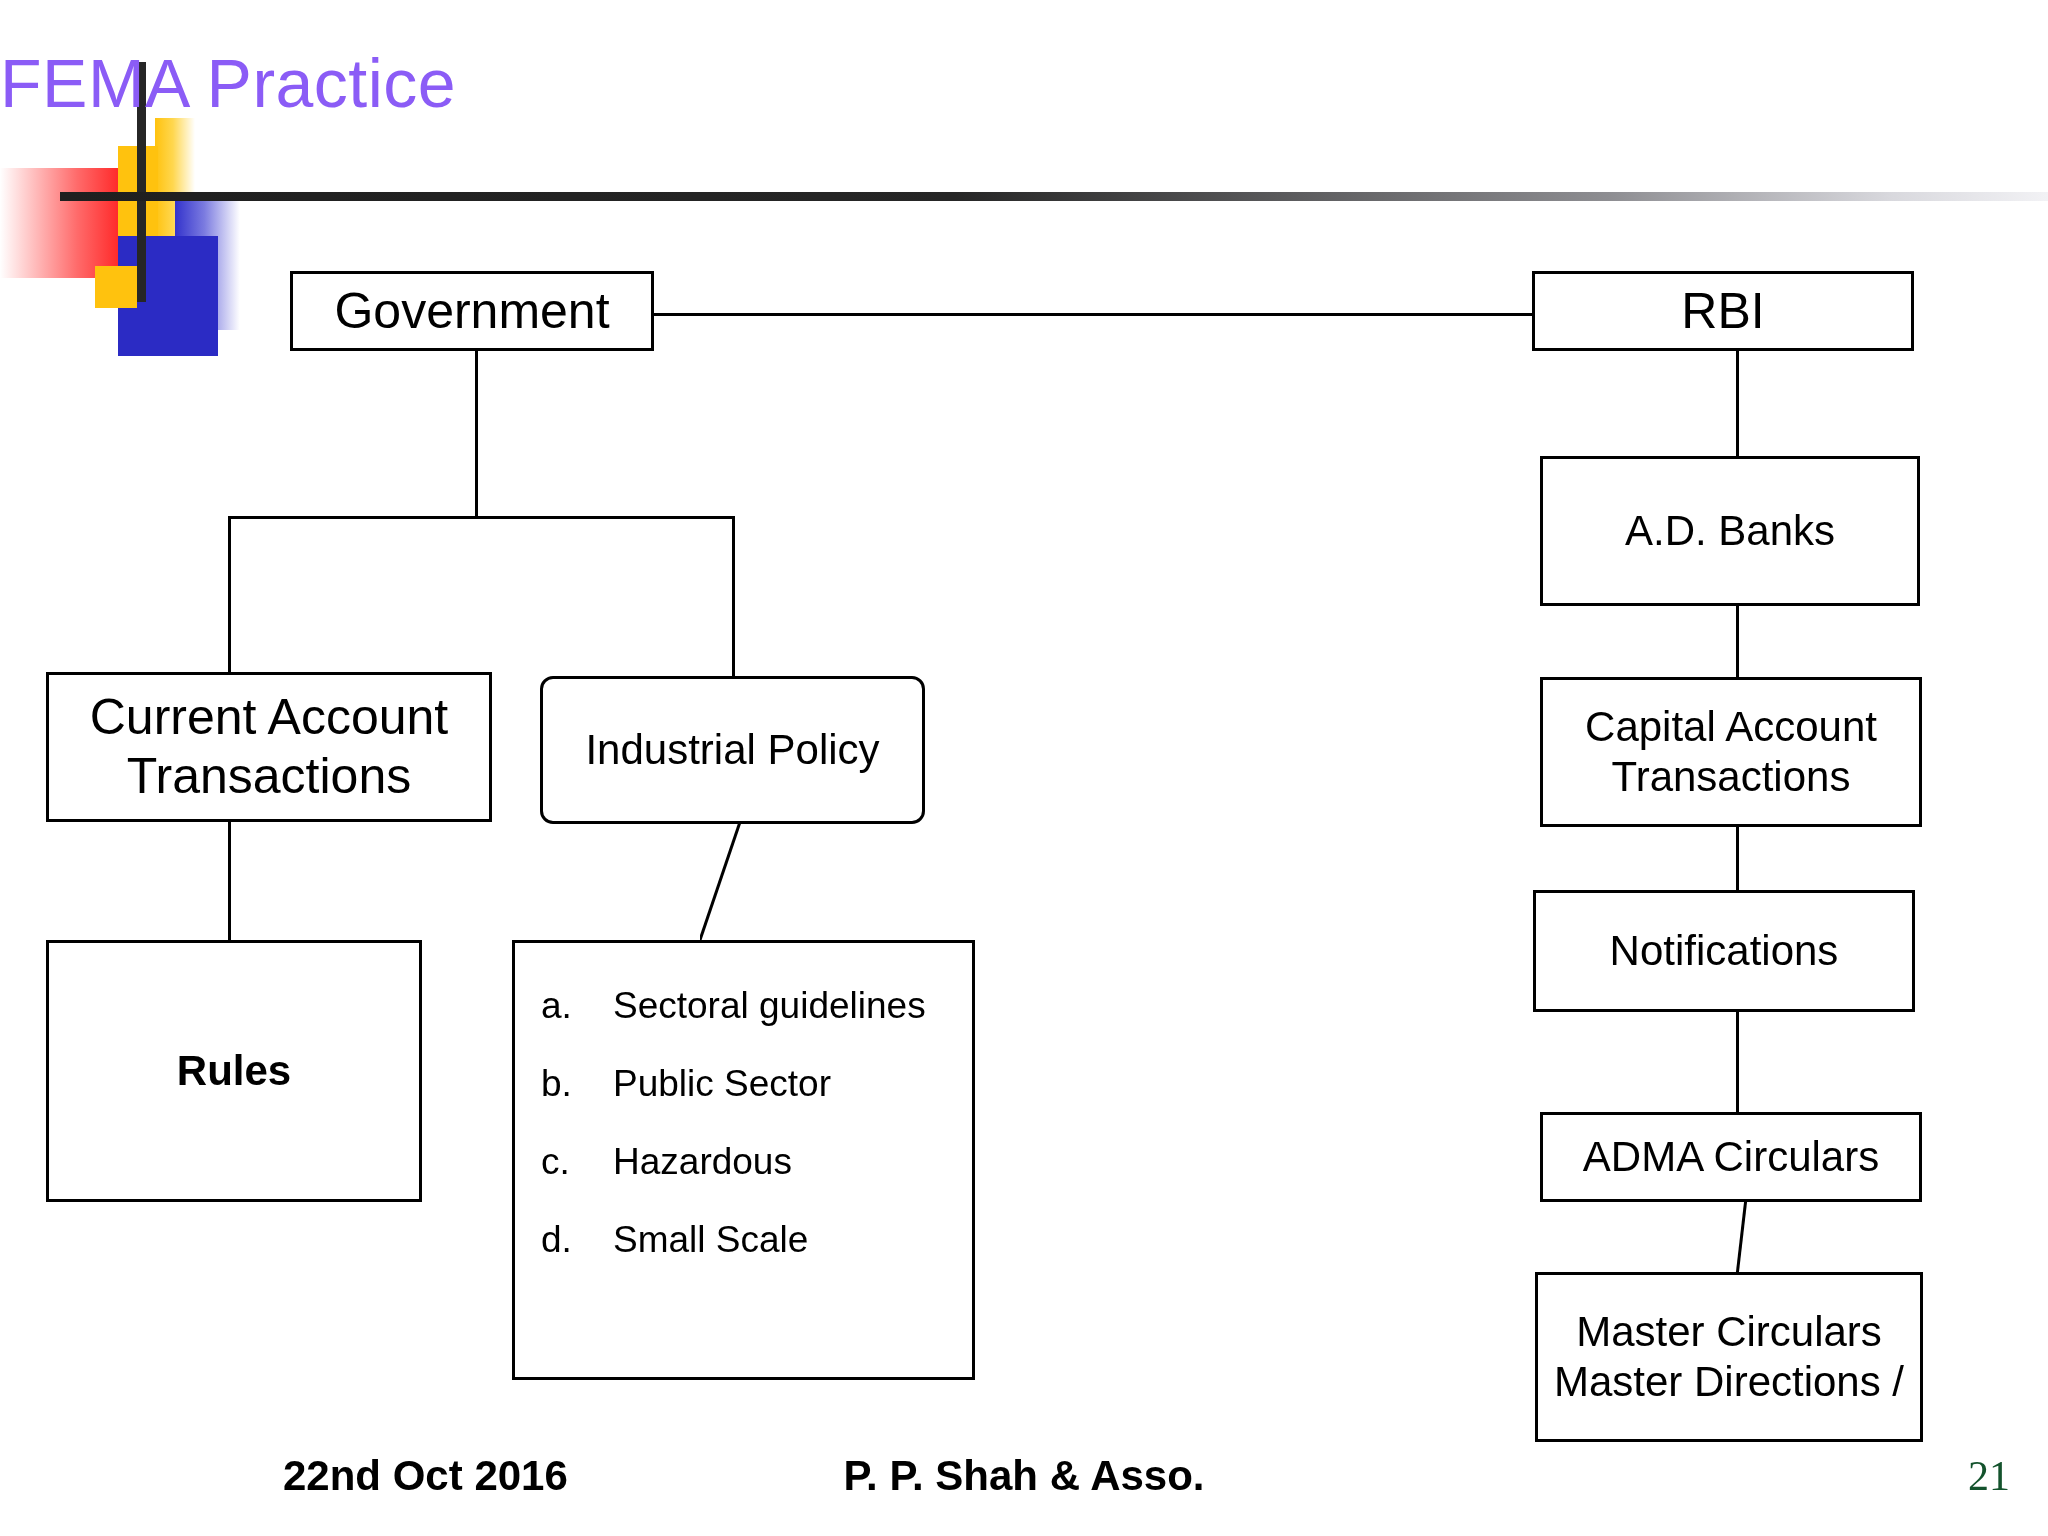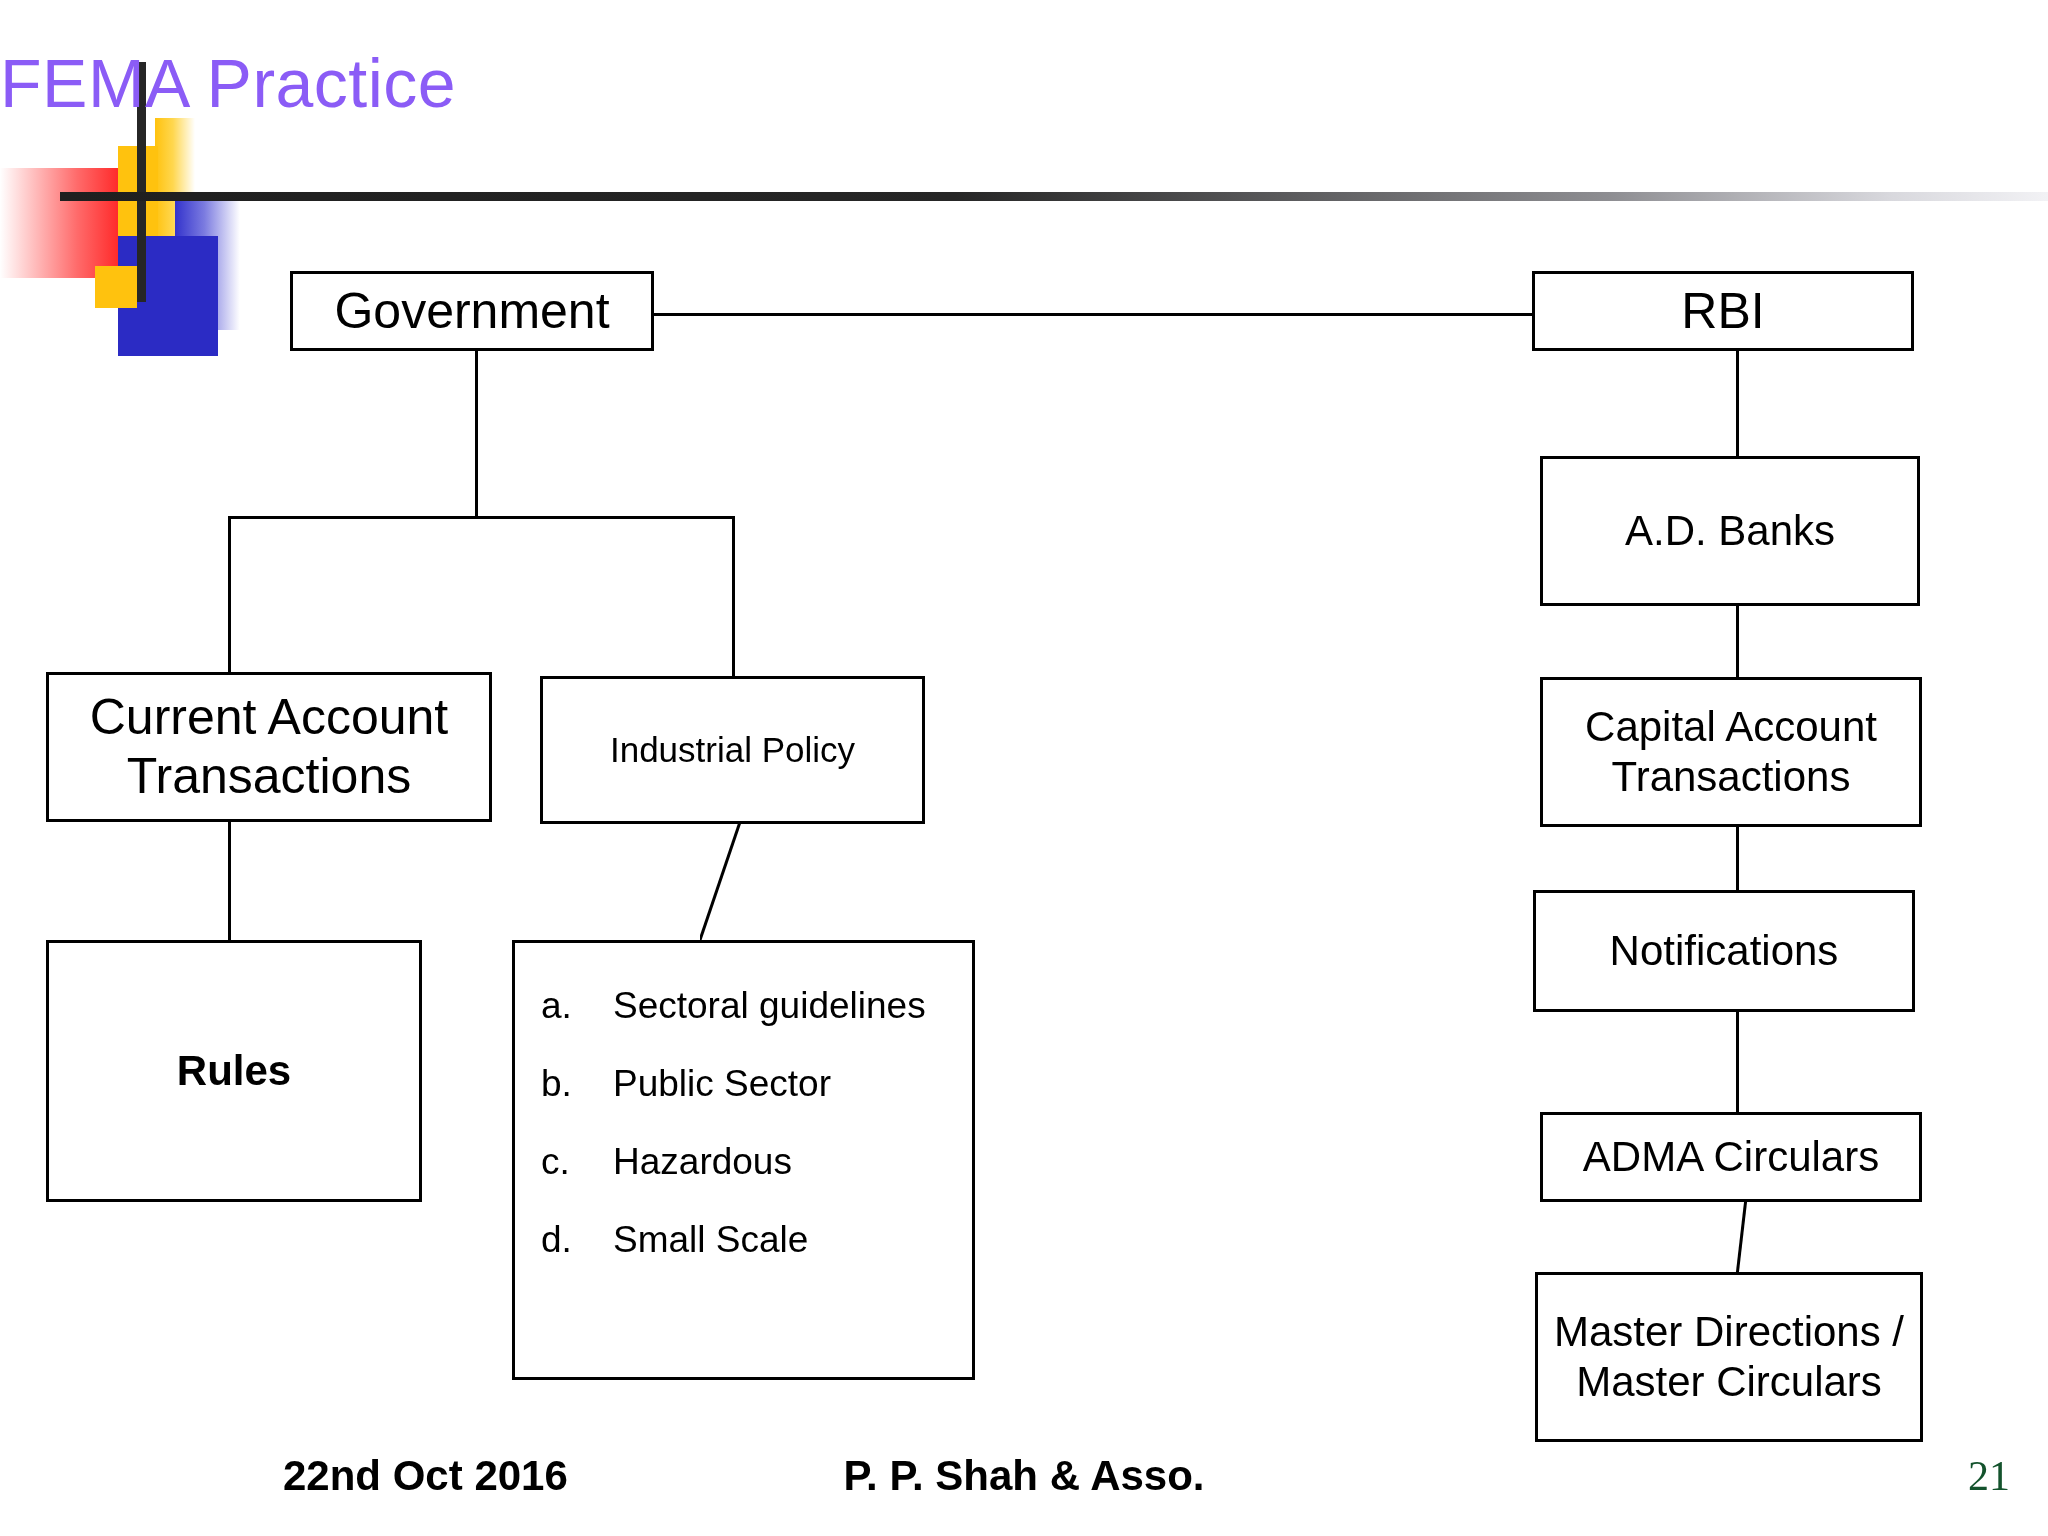--- a/index.html
+++ b/index.html
@@ -181,21 +181,21 @@
     <span>A.D. Banks</span>
   </div>
 
   <div class="box" style="left:46px; top:672px; width:446px; height:150px; font-size:50px;">
     <div>
       <span>Current Account</span>
       <span>Transactions</span>
     </div>
   </div>
 
-  <div class="box" style="left:540px; top:676px; width:385px; height:148px; font-size:35px;">
+  <div class="box" style="left:540px; top:676px; width:385px; height:148px; font-size:42px;border-radius:13px;">
     <span>Industrial Policy</span>
   </div>
 
   <div class="box" style="left:1540px; top:677px; width:382px; height:150px; font-size:42px;text-align:center;">
     <div>
       <span>Capital Account</span>
       <span>Transactions</span>
     </div>
   </div>
 
@@ -206,22 +206,22 @@
   <div class="box" style="left:1533px; top:890px; width:382px; height:122px; font-size:42px;">
     <span>Notifications</span>
   </div>
 
   <div class="box" style="left:1540px; top:1112px; width:382px; height:90px; font-size:42px;">
     <span>ADMA Circulars</span>
   </div>
 
   <div class="box" style="left:1535px; top:1272px; width:388px; height:170px; font-size:42px;">
     <div>
+      <span>Master Circulars</span>
       <span>Master Directions /</span>
-      <span>Master Circulars</span>
     </div>
   </div>
 
   <div class="listbox" style="left:512px; top:940px; width:463px; height:440px;">
     <div class="li">
       <span class="marker">a.</span>
       <span>Sectoral guidelines</span>
     </div>
     <div class="li">
       <span class="marker">b.</span>

